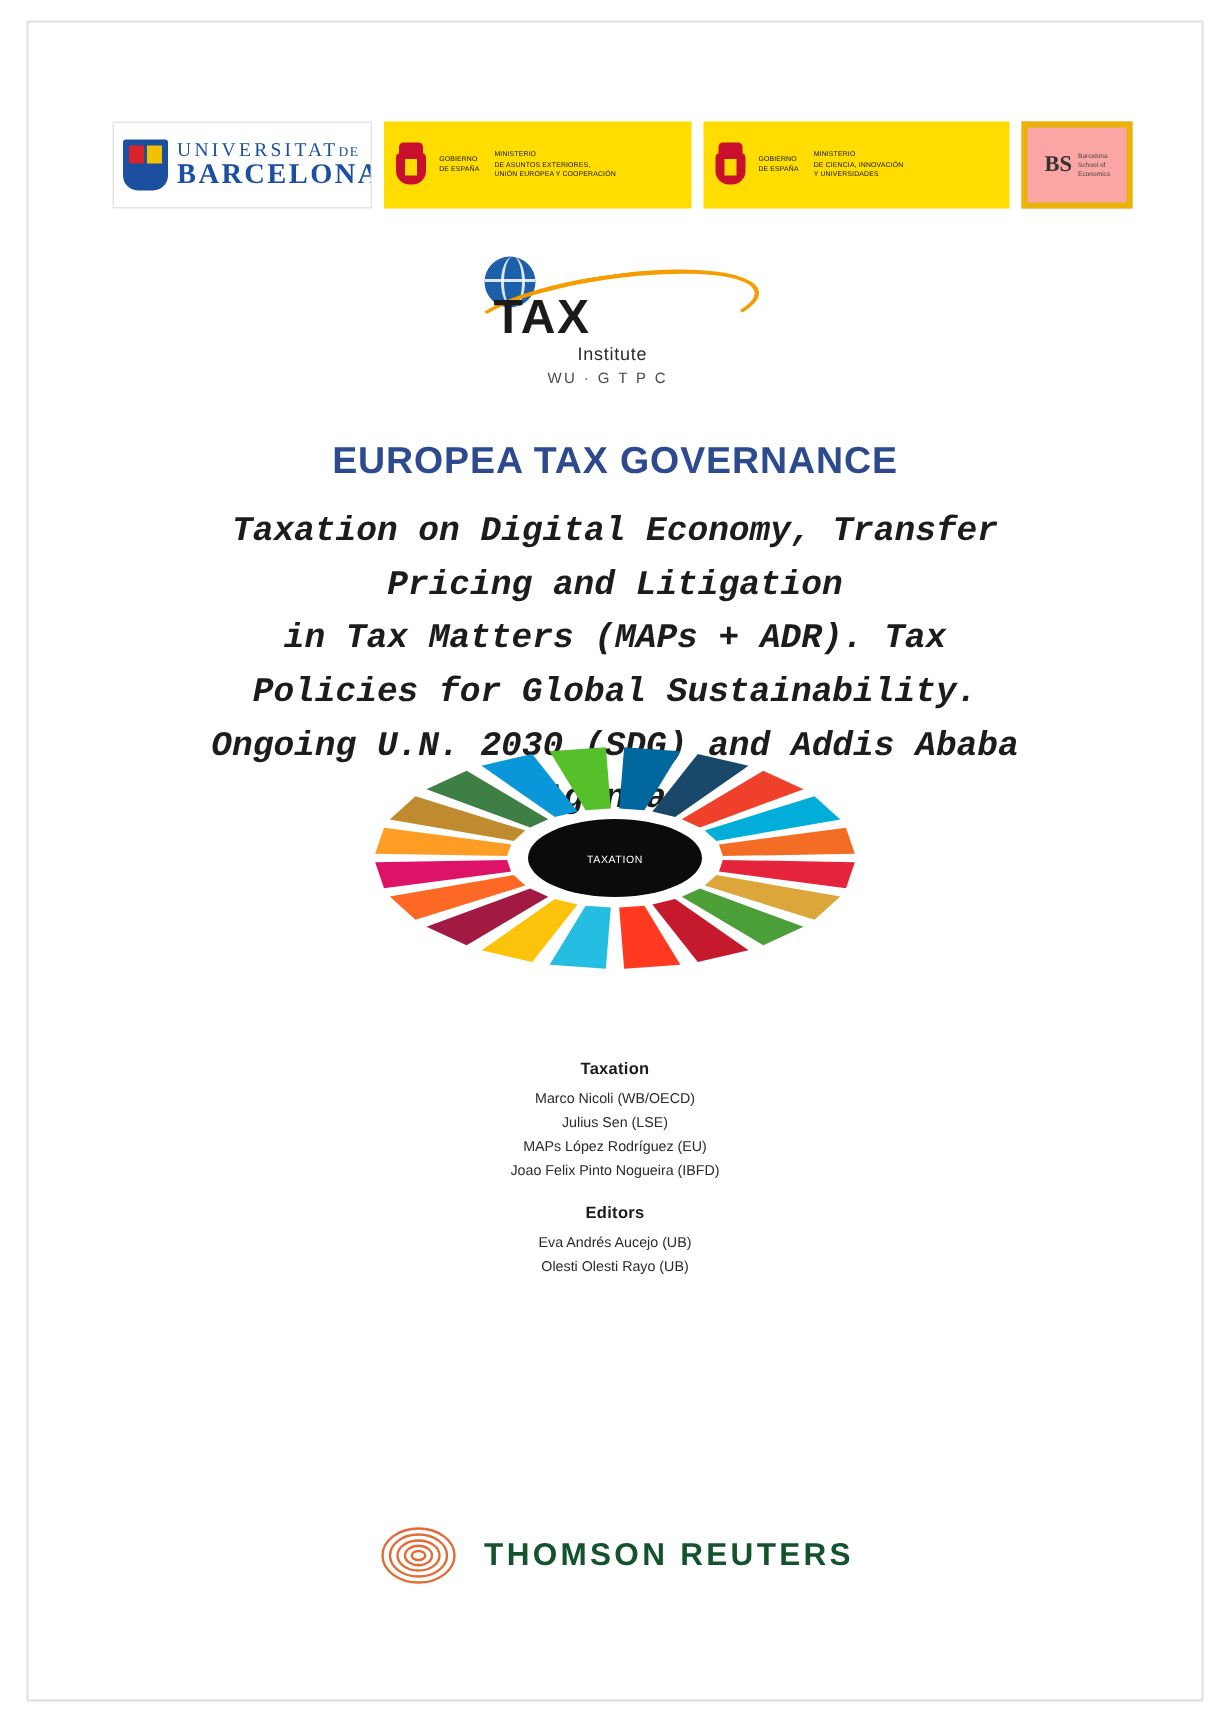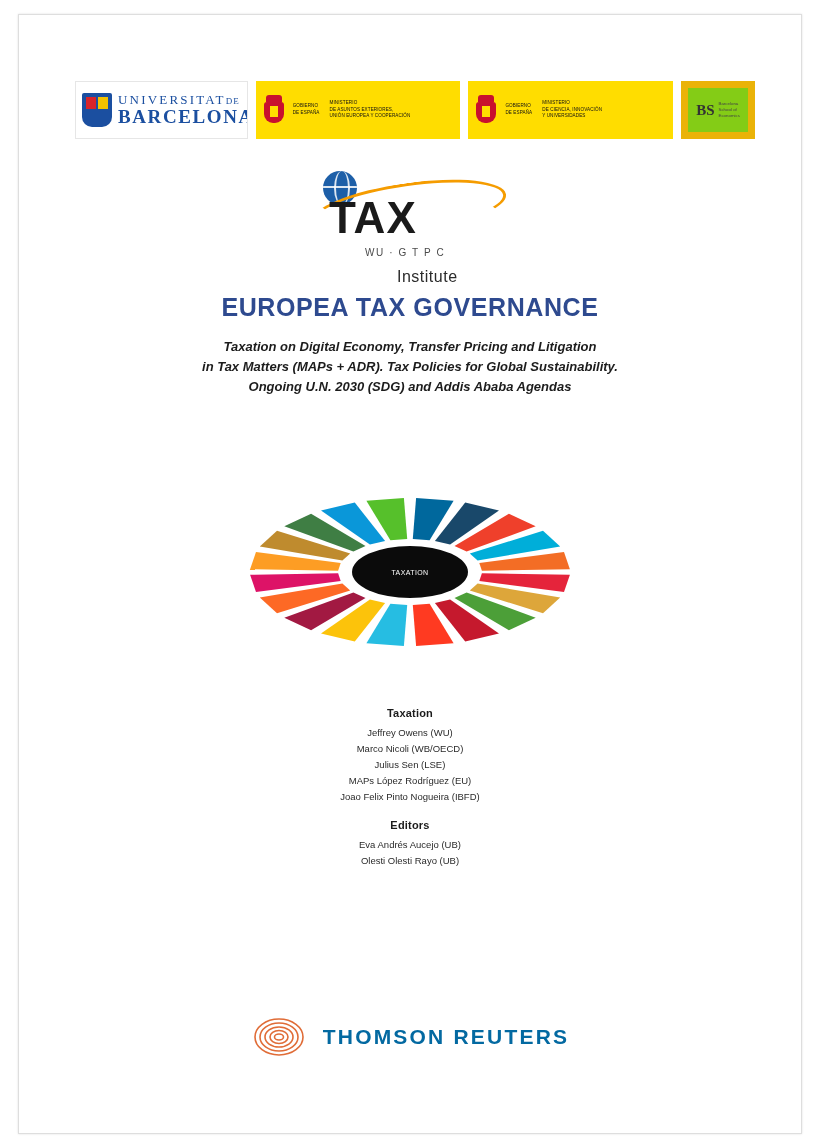--- a/index.html
+++ b/index.html
@@ -142,22 +142,22 @@
     color: #111111;
     letter-spacing: .1px;
   }
   .gob-col {
     display: flex;
     gap: 10px;
     align-items: center;
   }
   .logo-bs {
     width: 78px;
-    background: #84cc16;
-    border: 7px solid #eab308;
+    background: #fca5a5;
+    border: 4px solid #eab308;
     display: flex;
     align-items: center;
     justify-content: center;
     gap: 4px;
   }
   .bs-mark {
     font-family: "Liberation Serif", serif;
     font-size: 15px;
     font-weight: bold;
     color: #333333;
@@ -214,31 +214,30 @@
     border-radius: 50%;
     border-left-color: transparent;
     border-bottom-color: transparent;
     transform: rotate(-8deg);
   }
   .tax-word {
     position: absolute;
     left: 24px; top: 26px;
     font-family: "Liberation Sans", sans-serif;
     font-weight: bold;
-    font-size: 44px;
+    font-size: 32px;
     letter-spacing: 1px;
     color: #1a1a1a;
   }
   .tax-inst {
     position: absolute;
-    left: 92px; top: 62px;
-    font-size: 16px;
+    left: 80px; top: 62px;
+    font-size: 12px;
     color: #2b2b2b;
     letter-spacing: .5px;
-    margin-top: 39px;
   }
   .tax-wu {
     position: absolute;
     left: 60px; top: 80px;
     font-size: 10px;
     letter-spacing: 1.6px;
     color: #4a4a4a;
   }
 
   
@@ -252,24 +251,24 @@
     font-size: 25px;
     letter-spacing: .6px;
     color: #2e4a8f;
   }
   .subtitle {
     position: absolute;
     left: 110px;
     right: 110px;
     top: 322px;
     text-align: center;
-    font-family: Liberation Sans, sans-serif;
+    font-family: Liberation Mono, monospace;
     font-style: italic;
     font-weight: bold;
-    font-size: 13px;
+    font-size: 23px;
     line-height: 1.55;
     color: #1c1c1c;
   }
 
   
   .wheel-wrap {
     position: absolute;
     left: 0; right: 0;
     top: 432px;
     height: 250px;
@@ -319,21 +318,21 @@
   .tr-mark {
     width: 56px;
     height: 44px;
     position: relative;
     flex: none;
   }
   .tr-name {
     font-family: "Liberation Sans", sans-serif;
     font-size: 21px;
     letter-spacing: 2.2px;
-    color: #0369a1;
+    color: #14532d;
     font-weight: bold;
   }
 </style>
 </head>
 <body>
 
 <div class="page">
   <div class="cover">
 
     <div class="logo-strip">
@@ -435,21 +434,20 @@
             <path d="M319.3,116.0 L404.0,104.9 L409.9,122.2 L321.9,123.7 Z" fill="#F36D25"></path>
           </g>
         <ellipse cx="250" cy="125" rx="58" ry="26" fill="#0b0b0b"></ellipse>
         <text x="250" y="128" text-anchor="middle" class="wheel-center-label">TAXATION</text>
       </svg>
     </div>
 
     <div class="credits">
       <div class="group">
         <h3>Taxation</h3>
-        <div class="name">Jeffrey Owens (WU)</div>
         <div class="name">Marco Nicoli (WB/OECD)</div>
         <div class="name">Julius Sen (LSE)</div>
         <div class="name">MAPs López Rodríguez (EU)</div>
         <div class="name">Joao Felix Pinto Nogueira (IBFD)</div>
       </div>
       <div class="group">
         <h3>Editors</h3>
         <div class="name">Eva Andrés Aucejo (UB)</div>
         <div class="name">Olesti Olesti Rayo (UB)</div>
       </div>

